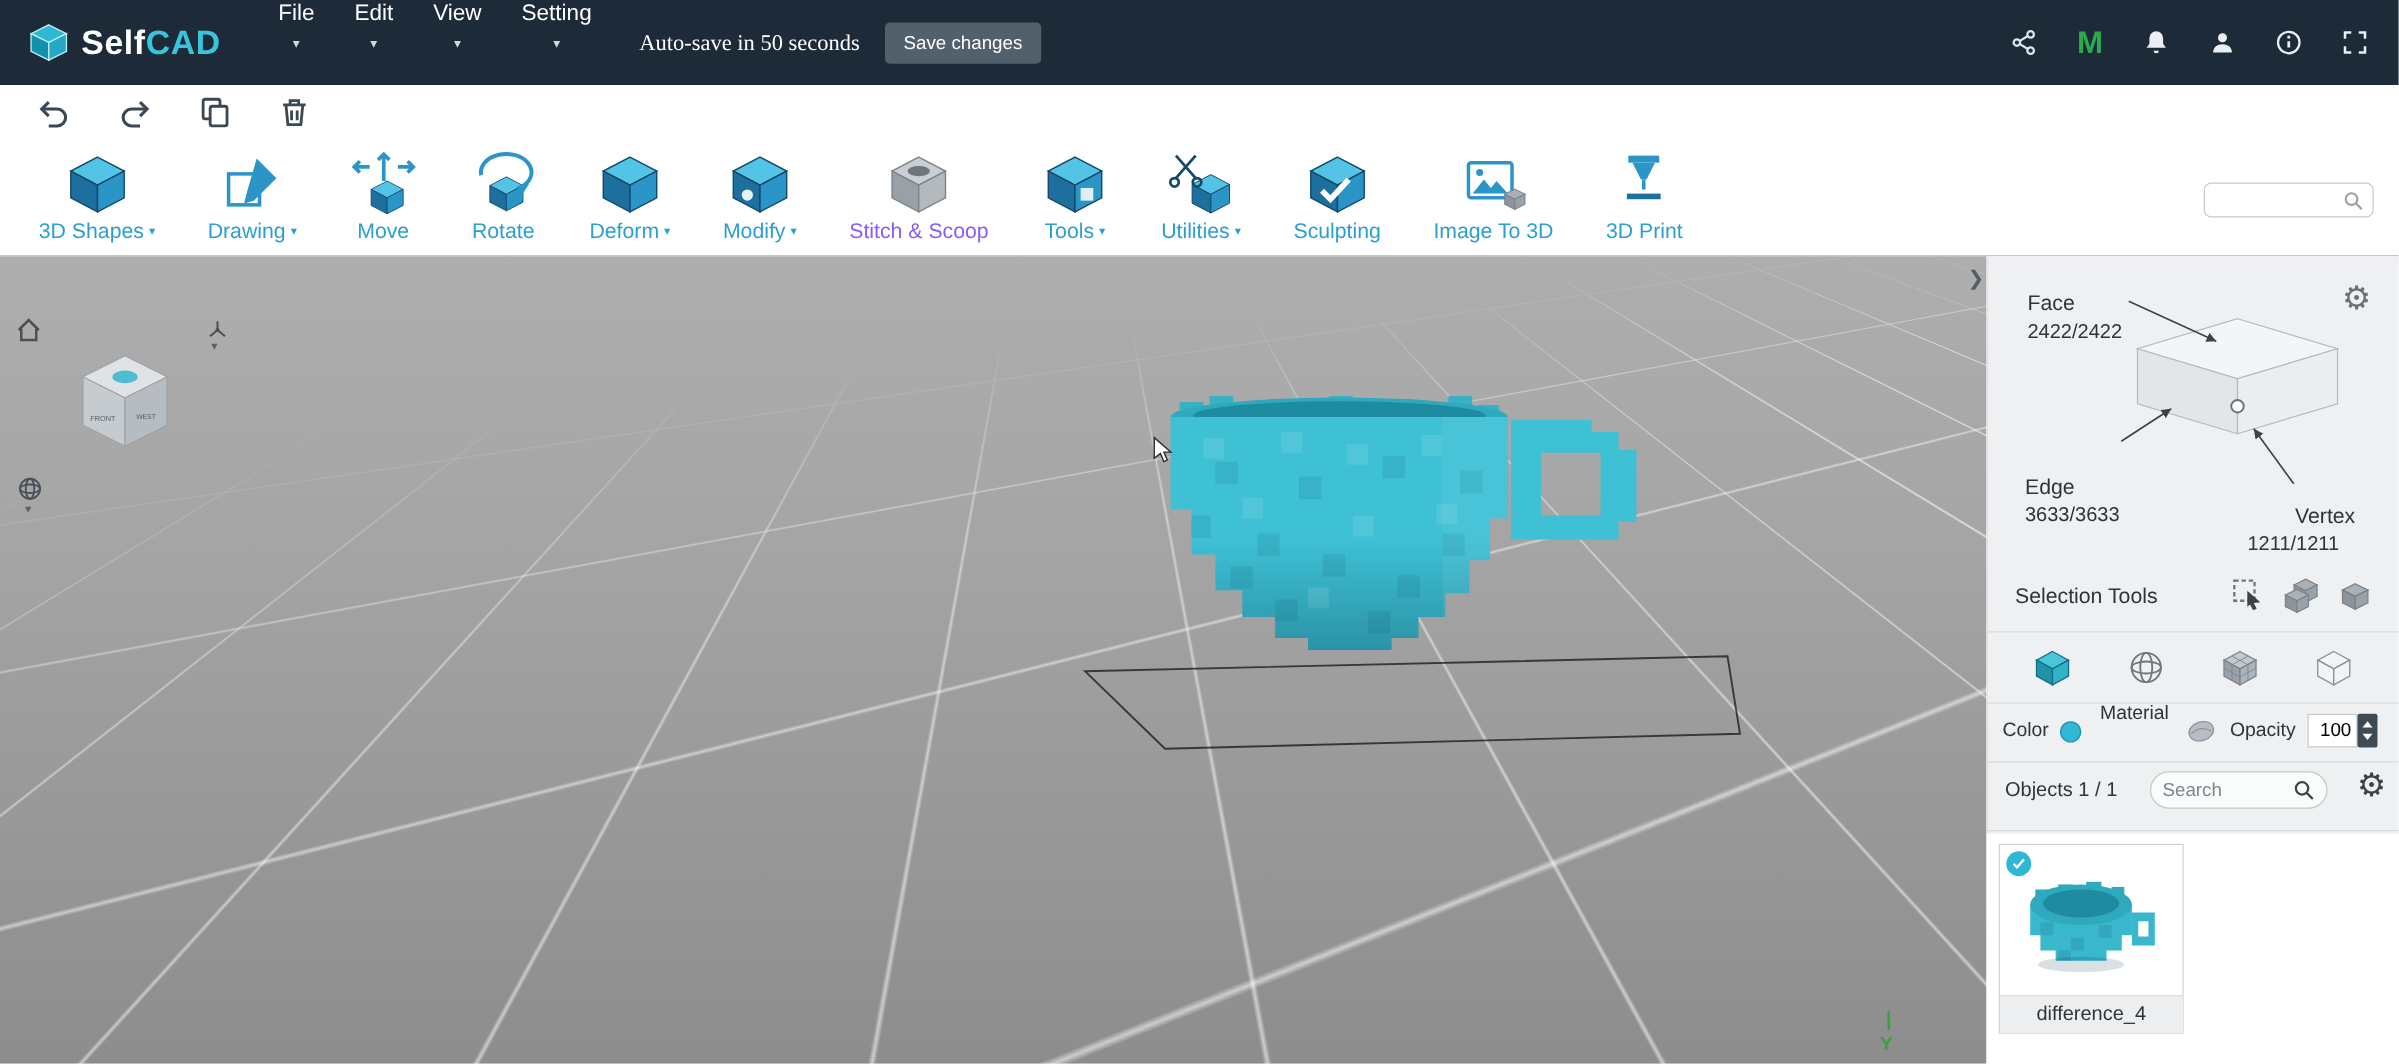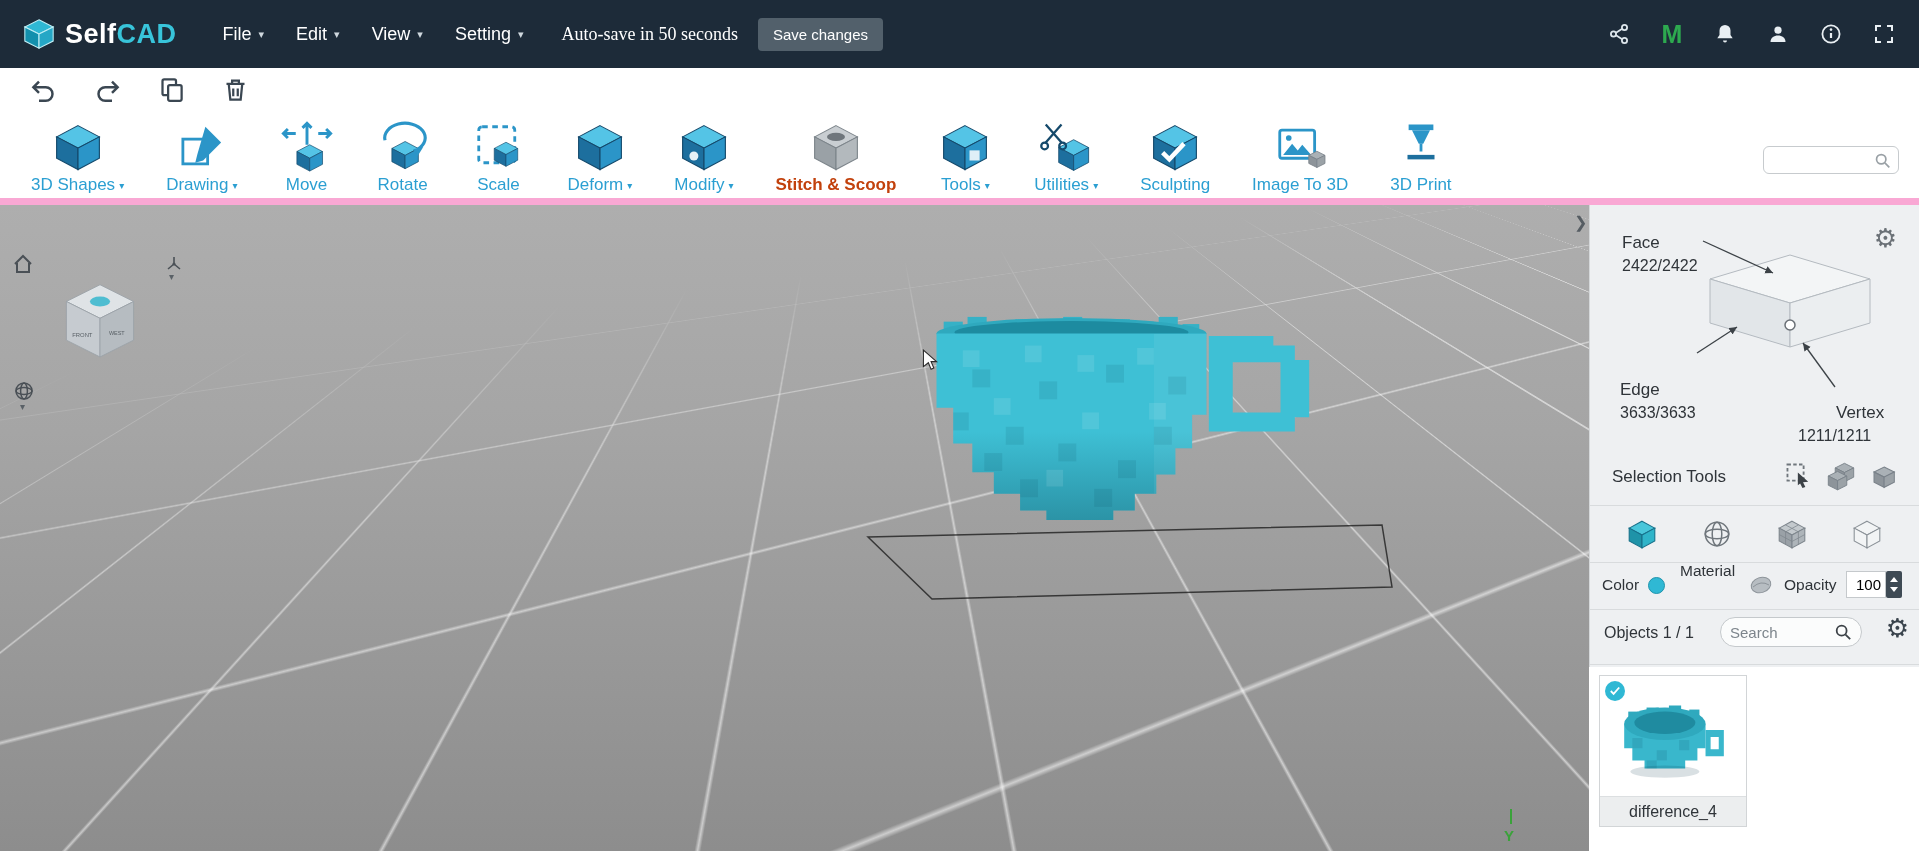--- a/index.html
+++ b/index.html
@@ -3,39 +3,39 @@
 <meta charset="utf-8">
 <style>
   * { box-sizing: border-box; margin:0; padding:0; }
   html,body { width:1919px; height:851px; overflow:hidden; font-family:"Liberation Sans", sans-serif; background:#fff; }
 
   
   .topbar { height:68px; background:#1d2b39; display:flex; align-items:center; padding:0 22px; color:#fff; }
   .logo { display:flex; align-items:center; gap:9px; margin-right:30px; cursor:pointer; }
   .logo-text { font-size:27px; font-weight:700; letter-spacing:.5px; }
   .logo-self { color:#ffffff; } .logo-cad { color:#38c4da; }
-  .menu { display:flex; align-items:center; gap:7px; font-size:18px; padding:0 16px; height:100%; cursor:pointer; }
+  .menu { display:flex; align-items:center; gap:7px; font-size:18px; padding:0 16px; height:100%; cursor:pointer;flex-direction:column; }
   .caret { font-size:11px; color:#cfd8de; }
   .autosave { font-size:18px; margin-left:22px; white-space:nowrap;font-family:Liberation Serif, serif; }
   .save-btn { margin-left:20px; background:#52606b; color:#fff; border:none; border-radius:4px; font-size:15px; padding:8px 15px; cursor:pointer; font-family:inherit; }
   .topbar-right { margin-left:auto; display:flex; align-items:center; gap:27px; }
   .tb-icon { width:26px; height:26px; display:flex; align-items:center; justify-content:center; cursor:pointer; }
   .google-m { color:#2da94f; font-size:25px; font-weight:700; }
 
   
   .quickbar { height:42px; background:#fff; display:flex; align-items:center; gap:37px; padding:0 30px; }
   .qb-icon { width:27px; height:27px; cursor:pointer; }
 
   
-  .toolbar { height:95px; background:#fff; display:flex; align-items:flex-start; gap:8px; padding:4px 10px 4px 14px; position:relative; border-bottom:7px solid #f9a8d4; }
+  .toolbar { height:95px; background:#fff; display:flex; align-items:flex-start; gap:8px; padding:4px 10px 4px 14px; position:relative; border-bottom:1px solid #f9a8d4; }
   .tool { display:flex; flex-direction:column; align-items:center; padding:6px 17px 0; cursor:pointer; }
   .tool svg { width:54px; height:54px; }
   .tool-label { margin-top:1px; font-size:17px; color:#2b9fd2; white-space:nowrap; display:flex; align-items:center; gap:4px; }
   .tool-label .caret { color:#2b9fd2; font-size:10px; }
-  .tool.disabled .tool-label { color:#c2410c;font-weight:bold; }
+  .tool.disabled .tool-label { color:#8b5cf6; }
   .toolbar-search { position:absolute; right:20px; top:36px; width:136px; height:28px; border:1px solid #c7cbce; border-radius:6px; background:#fff; display:flex; align-items:center; padding:0 7px; }
   .toolbar-search input { flex:1; border:none; outline:none; background:transparent; font-size:14px; min-width:0; font-family:inherit; }
 
   
   .main { display:flex; height:646px; }
   .viewport { position:relative; width:1589px; height:646px; overflow:hidden;
     background:linear-gradient(180deg,#aeaeae 0%, #a5a5a5 35%, #8d8d8d 100%); }
   .grid-plane { position:absolute; left:-520px; top:46px; width:3000px; height:2800px;
     background:
       repeating-linear-gradient(0deg, rgba(255,255,255,.55) 0 1.5px, transparent 1.5px 95px),
@@ -224,29 +224,20 @@
       </span>
   </div>
   <div class="tool">
     <svg viewBox="0 0 48 48">
       <use href="#icoCube" transform="translate(11,16) scale(0.62)"></use>
       <path d="M8 18 A18 13 0 1 1 37 26" stroke="#2b95c8" stroke-width="2.8" fill="none"></path>
       <polygon points="33,26 42,24 37,32" fill="#2b95c8"></polygon>
     </svg>
     <span class="tool-label">
         <span>Rotate</span>
-      </span>
-  </div>
-  <div class="tool">
-    <svg viewBox="0 0 48 48">
-      <rect x="6" y="6" width="32" height="32" rx="3" fill="none" stroke="#2b95c8" stroke-width="2.5" stroke-dasharray="5 4"></rect>
-      <use href="#icoCube" transform="translate(17,17) scale(0.55)"></use>
-    </svg>
-    <span class="tool-label">
-        <span>Scale</span>
       </span>
   </div>
   <div class="tool">
     <svg viewBox="0 0 48 48">
         <use href="#icoCube"></use>
       </svg>
     <span class="tool-label">
         <span>Deform</span>
         <span class="caret">▾</span>
       </span>

